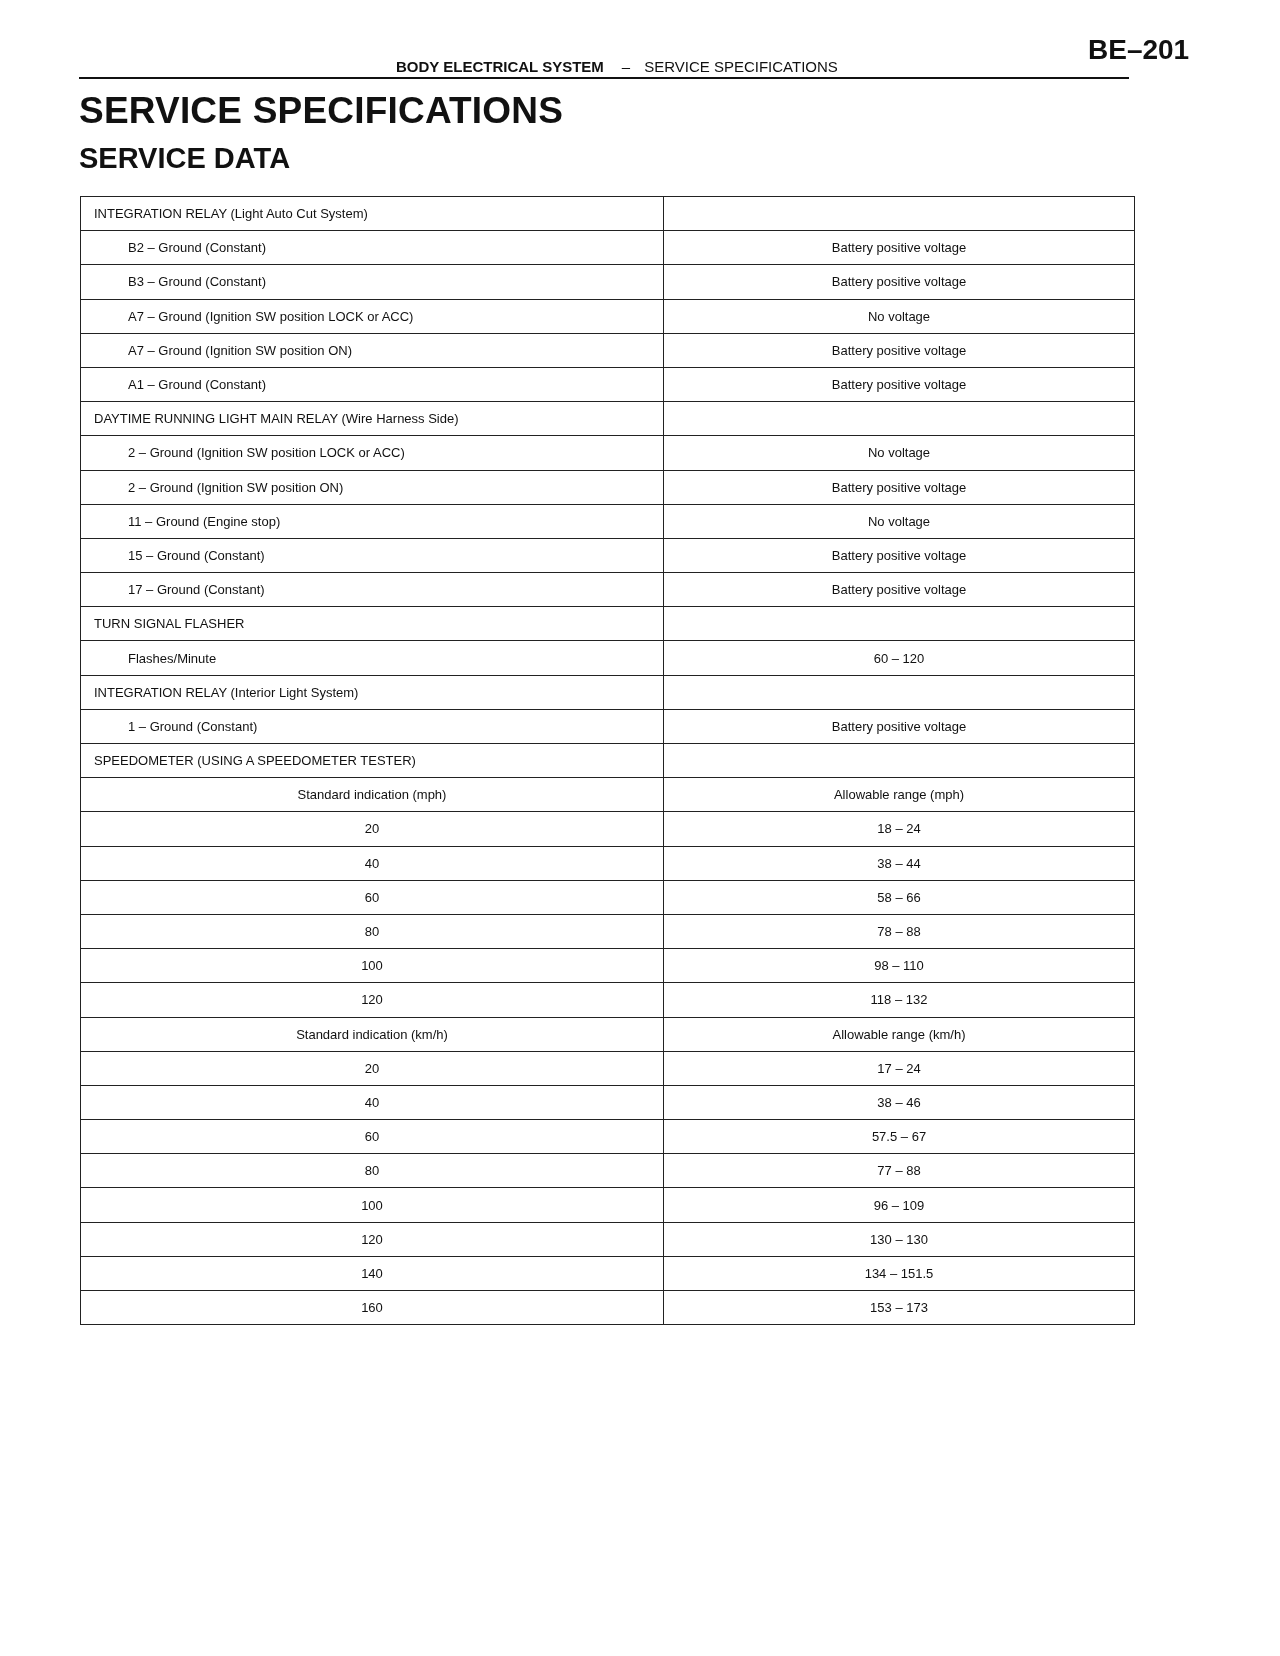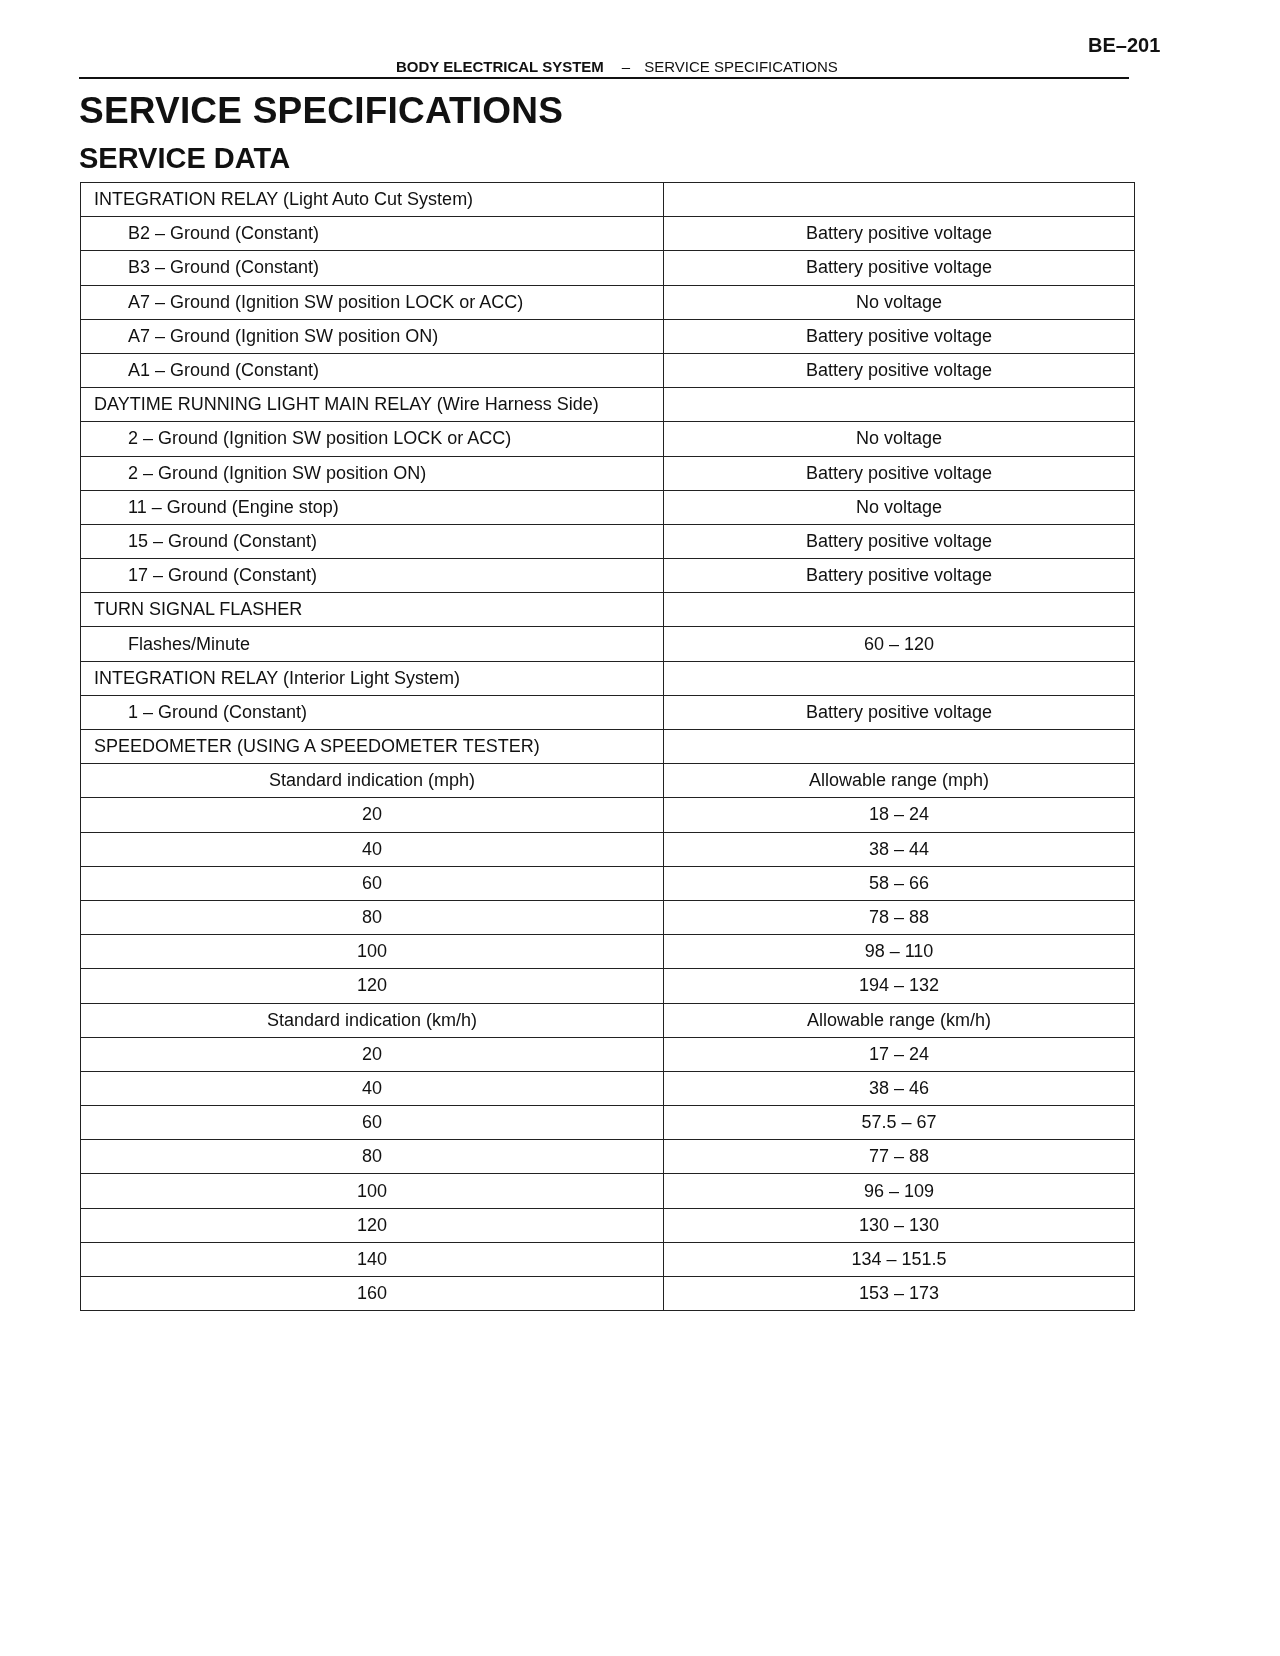--- a/index.html
+++ b/index.html
@@ -1,25 +1,25 @@
 <!DOCTYPE html>
 <html><head>
 <meta charset="utf-8">
 <style>
   html, body { margin: 0; padding: 0; background: #ffffff; }
   body { width: 1280px; height: 1656px; position: relative; font-family: "Liberation Sans", sans-serif; color: #111; overflow: hidden; }
-  .page-number { position: absolute; left: 1088px; top: 34px; font-size: 20px; font-weight: bold; }
+  .page-number { position: absolute; left: 1088px; top: 34px; font-size: 28px; font-weight: bold; }
   .running-head { position: absolute; left: 79px; top: 58px; width: 1050px; font-size: 15px; text-align: left; }
   .running-head .inner { position: absolute; left: 317px; white-space: nowrap; }
   .running-head .sys { font-weight: bold; }
   .running-head .dash { margin: 0 14px 0 18px; }
   .rule { position: absolute; left: 79px; top: 77px; width: 1050px; height: 2px; background: #111; }
   h1 { position: absolute; left: 79px; top: 90px; margin: 0; font-size: 37px; font-weight: bold; letter-spacing: 0.2px; }
   h2 { position: absolute; left: 79px; top: 142px; margin: 0; font-size: 29px; font-weight: bold; }
-  table { position: absolute; left: 80px; top: 182px; width: 1055px; border-collapse: collapse; font-size: 18px; }
+  table { position: absolute; left: 80px; top: 196px; width: 1055px; border-collapse: collapse; font-size: 13px; }
   td { border: 1.5px solid #222; height: 34.2px; padding: 0; box-sizing: border-box; }
   td.item { width: 583px; padding-left: 13px; }
   td.item.sub { padding-left: 47px; }
   td.item.center { text-align: center; padding-left: 0; }
   td.val { text-align: center; }
 </style>
 </head>
 <body>
 
 <div class="page-number">BE–201</div>
@@ -122,21 +122,21 @@
       <tr>
         <td class="item center">80</td>
         <td class="val">78 – 88</td>
       </tr>
       <tr>
         <td class="item center">100</td>
         <td class="val">98 – 110</td>
       </tr>
       <tr>
         <td class="item center">120</td>
-        <td class="val">194 – 132</td>
+        <td class="val">118 – 132</td>
       </tr>
       <tr>
         <td class="item center">Standard indication (km/h)</td>
         <td class="val">Allowable range (km/h)</td>
       </tr>
       <tr>
         <td class="item center">20</td>
         <td class="val">17 – 24</td>
       </tr>
       <tr>

